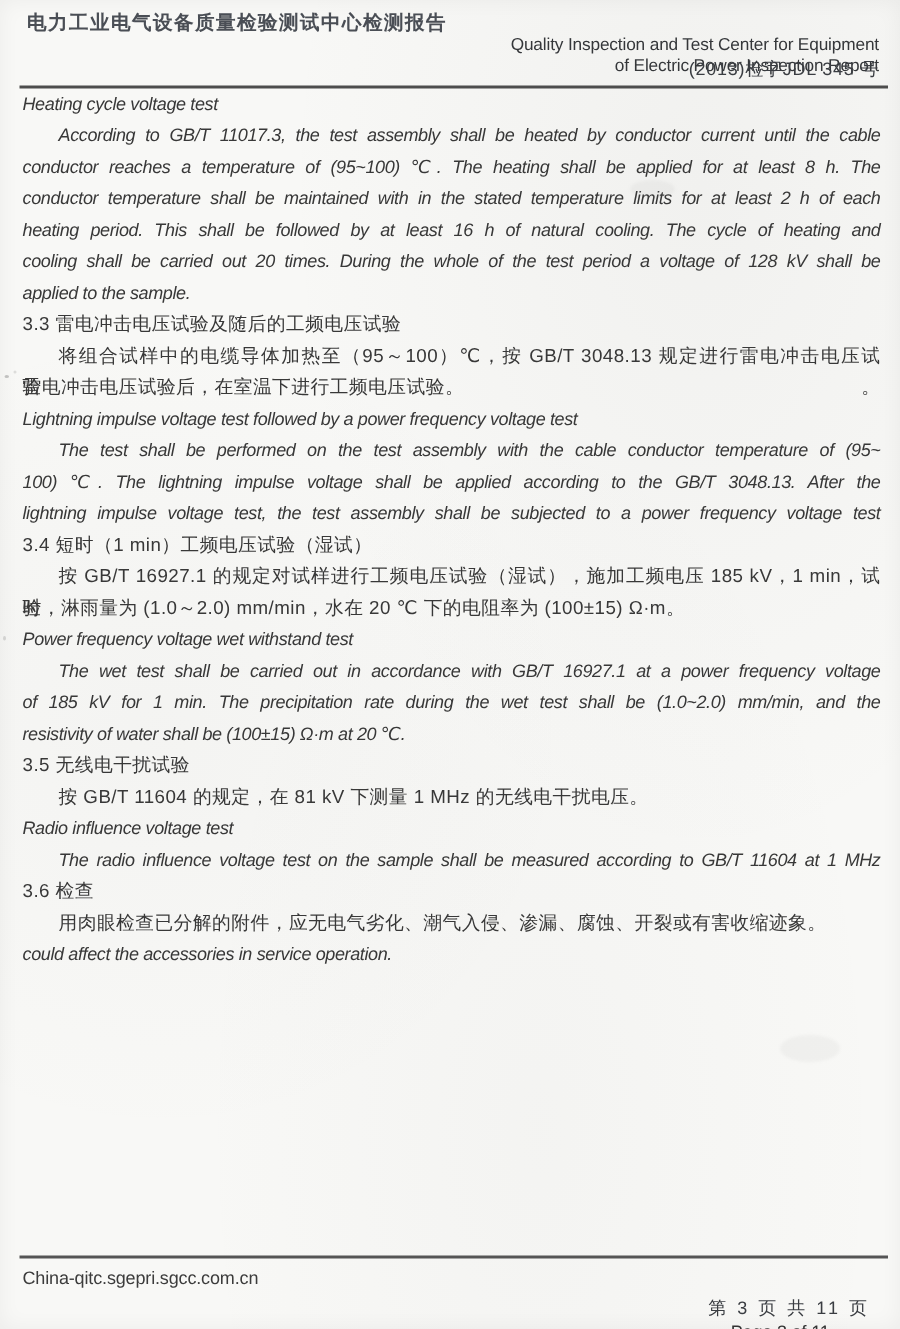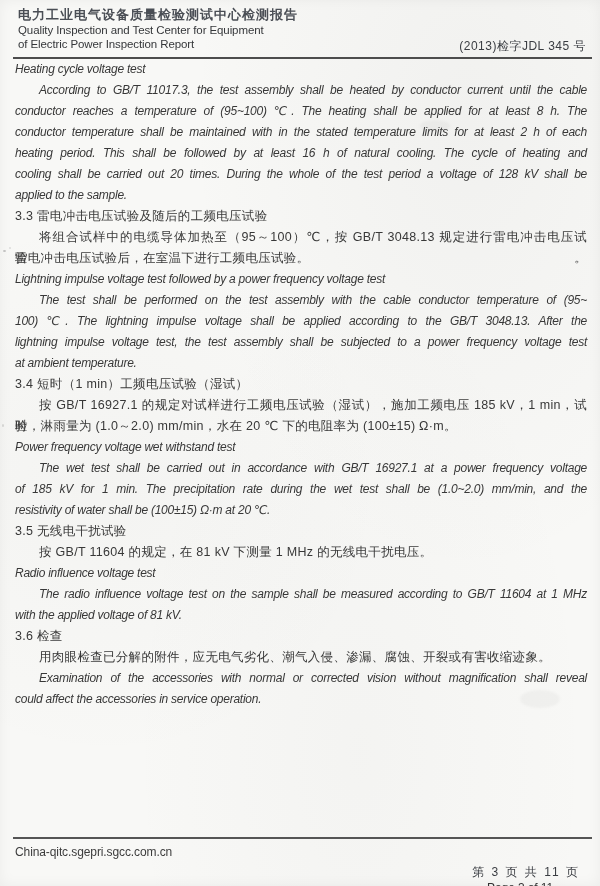--- a/index.html
+++ b/index.html
@@ -13,21 +13,21 @@
     background:
       radial-gradient(ellipse at 78% 14%, rgba(110,110,110,0.05), transparent 42%),
       radial-gradient(ellipse at 18% 55%, rgba(110,110,110,0.03), transparent 40%),
       radial-gradient(ellipse at 60% 85%, rgba(110,110,110,0.03), transparent 45%),
       #f8f8f6;
     box-shadow: inset 0 0 14px rgba(0,0,0,0.05);
   }
   
   .header{position:absolute;left:18px;top:7px;right:14px;}
   .h-zh{font-size:13px;font-weight:bold;color:#4a4e55;letter-spacing:1px;line-height:16px;}
-  .h-en{font-size:11.5px;color:#35373a;line-height:14px;letter-spacing:-0.1px;}
+  .h-en{font-size:11.5px;color:#35373a;line-height:14px;letter-spacing:-0.1px;text-align:right;}
   .h-no{position:absolute;right:0;top:31px;font-size:12px;color:#3a3d42;letter-spacing:0.5px;}
   .hr{position:absolute;left:13px;width:579px;height:2px;background:#4d4d4d;}
   .top-rule{top:57px;}
   .bottom-rule{top:837px;background:#555;}
   
   .content{position:absolute;left:15px;top:59px;width:572px;color:#383838;}
   .ln{height:21px;line-height:21px;}
   .en{font-size:12px;letter-spacing:-0.25px;font-style:italic;}
   .zh{font-size:12.5px;letter-spacing:0.3px;}
   .ind{text-indent:24px;}
@@ -68,36 +68,33 @@
       <div class="ln en j">heating period. This shall be followed by at least 16 h of natural cooling. The cycle of heating and</div>
       <div class="ln en j">cooling shall be carried out 20 times. During the whole of the test period a voltage of 128 kV shall be</div>
       <div class="ln en">applied to the sample.</div>
       <div class="ln zh">3.3  雷电冲击电压试验及随后的工频电压试验</div>
       <div class="ln zh ind j">将组合试样中的电缆导体加热至（95～100）℃，按 GB/T 3048.13 规定进行雷电冲击电压试验。</div>
       <div class="ln zh">雷电冲击电压试验后，在室温下进行工频电压试验。</div>
       <div class="ln en">Lightning impulse voltage test followed by a power frequency voltage test</div>
       <div class="ln en ind j">The test shall be performed on the test assembly with the cable conductor temperature of (95~</div>
       <div class="ln en j">100) ℃. The lightning impulse voltage shall be applied according to the GB/T 3048.13. After the</div>
       <div class="ln en j">lightning impulse voltage test, the test assembly shall be subjected to a power frequency voltage test</div>
-      <div class="ln en">at ambient temperature.</div>
       <div class="ln zh">3.4  短时（1 min）工频电压试验（湿试）</div>
       <div class="ln zh ind j">按 GB/T 16927.1 的规定对试样进行工频电压试验（湿试），施加工频电压 185 kV，1 min，试验</div>
       <div class="ln zh">时，淋雨量为 (1.0～2.0) mm/min，水在 20 ℃ 下的电阻率为 (100±15) Ω·m。</div>
       <div class="ln en">Power frequency voltage wet withstand test</div>
       <div class="ln en ind j">The wet test shall be carried out in accordance with GB/T 16927.1 at a power frequency voltage</div>
       <div class="ln en j">of 185 kV for 1 min. The precipitation rate during the wet test shall be (1.0~2.0) mm/min, and the</div>
       <div class="ln en">resistivity of water shall be (100±15) Ω·m at 20 ℃.</div>
       <div class="ln zh">3.5  无线电干扰试验</div>
       <div class="ln zh ind">按 GB/T 11604 的规定，在 81 kV 下测量 1 MHz 的无线电干扰电压。</div>
       <div class="ln en">Radio influence voltage test</div>
       <div class="ln en ind j">The radio influence voltage test on the sample shall be measured according to GB/T 11604 at 1 MHz</div>
-      <div class="ln en">with the applied voltage of 81 kV.</div>
       <div class="ln zh">3.6  检查</div>
       <div class="ln zh ind">用肉眼检查已分解的附件，应无电气劣化、潮气入侵、渗漏、腐蚀、开裂或有害收缩迹象。</div>
-      <div class="ln en ind j">Examination of the accessories with normal or corrected vision without magnification shall reveal</div>
       <div class="ln en">could affect the accessories in service operation.</div>
     </div>
 
   <div class="hr bottom-rule"></div>
 
   <div class="f-web">China-qitc.sgepri.sgcc.com.cn</div>
   <div class="f-right">
     <div class="f-zh">第 3 页  共 11 页</div>
     <div class="f-en">Page 3 of 11</div>
   </div>

